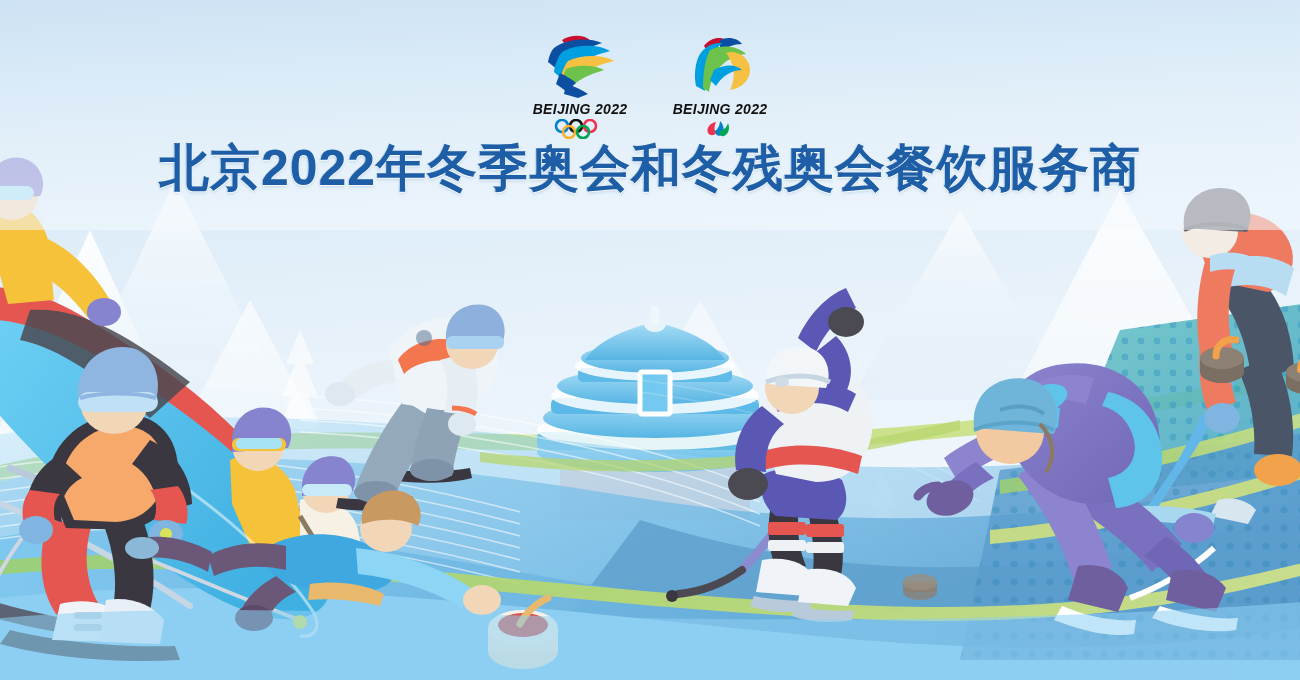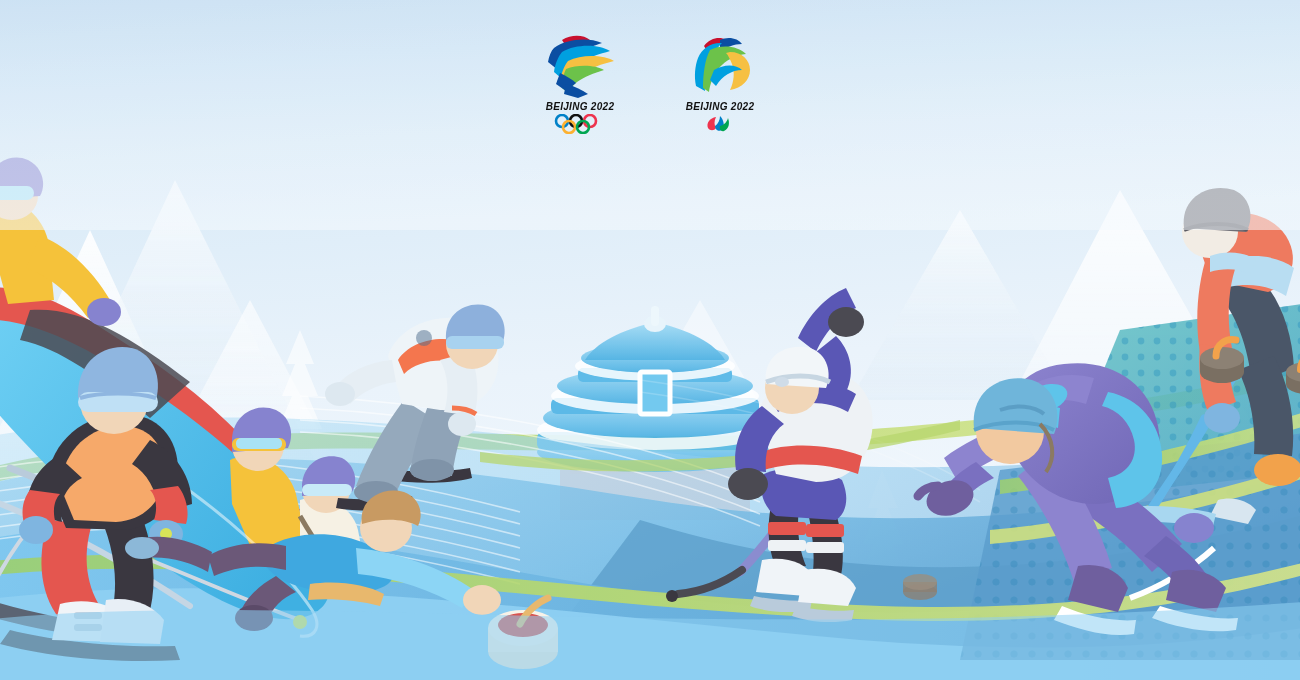--- a/index.html
+++ b/index.html
@@ -13,21 +13,21 @@
 
   
   #emblems{
     position:absolute;left:0;right:0;top:28px;height:100px;
     display:flex;align-items:flex-start;justify-content:center;gap:44px;z-index:40;
   }
   .emblem{width:96px;height:100px;position:relative;}
   .emblem svg{display:block;}
   .emblem-word{
     font-family:"Liberation Sans","DejaVu Sans",sans-serif;
-    font-size:10px;font-weight:700;font-style:italic;letter-spacing:.3px;
+    font-size:14px;font-weight:700;font-style:italic;letter-spacing:.3px;
     color:#111;text-align:center;margin-top:1px;white-space:nowrap;
   }
 
   #title{
     position:absolute;top:143px;left:0;right:0;text-align:center;z-index:45;
     font-size:50px;font-weight:700;letter-spacing:1px;line-height:1;
     color:#1d5ea6;
     text-shadow:
       0 1px 0 rgba(255,255,255,.85),
       1px 0 0 rgba(255,255,255,.45),
@@ -470,14 +470,15 @@
       <div class="emblem-word">BEIJING 2022</div>
       <svg width="96" height="20" viewBox="0 0 96 20" style="margin-top:2px;">
         <path d="M44 3 C 38 4, 34 9, 36 14 C 38 17, 42 17, 44 14 C 42 11, 42 7, 44 3 Z" fill="#ee334e"></path>
         <path d="M48 2 C 52 6, 53 12, 50 16 C 47 18, 43 16, 43 12 C 46 10, 48 6, 48 2 Z" fill="#0081c8"></path>
         <path d="M56 4 C 58 9, 57 15, 52 17 C 49 18, 47 15, 48 12 C 52 11, 55 8, 56 4 Z" fill="#00a651"></path>
       </svg>
     </div>
 
   </div>
 
+  <div id="title">北京2022年冬季奥会和冬残奥会餐饮服务商</div>
 
 </div>
 
 </body></html>

